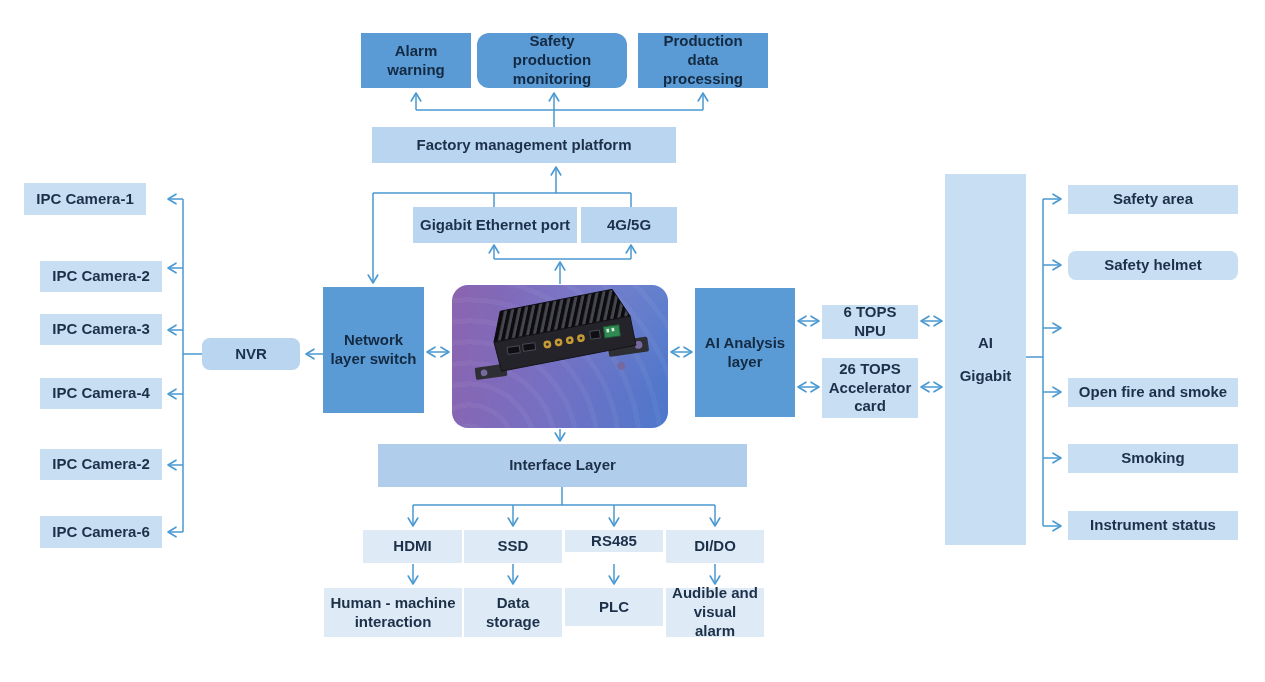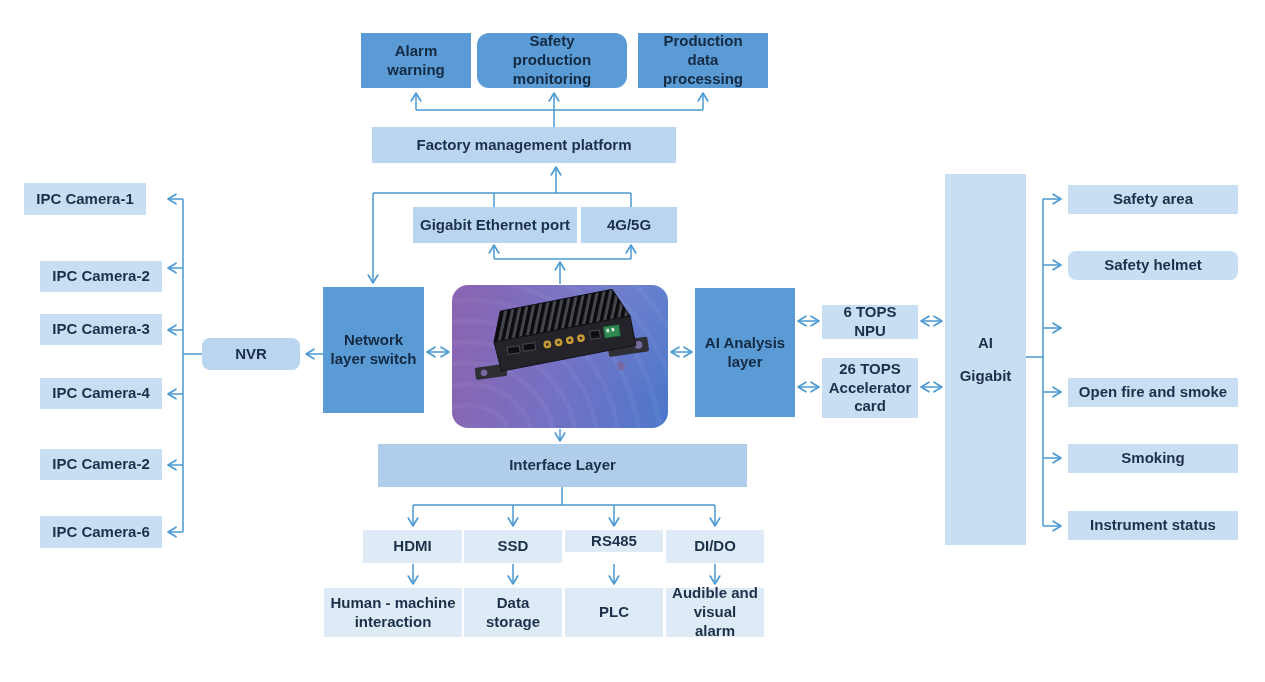--- a/index.html
+++ b/index.html
@@ -175,16 +175,16 @@
 
   <div class="box b-int" style="left:378px;top:444px;width:369px;height:43px;">Interface Layer</div>
 
   <div class="box b-lightest" style="left:363px;top:530px;width:99px;height:33px;">HDMI</div>
   <div class="box b-lightest" style="left:464px;top:530px;width:98px;height:33px;">SSD</div>
   <div class="box b-lightest" style="left:565px;top:530px;width:98px;height:22px;">RS485</div>
   <div class="box b-lightest" style="left:666px;top:530px;width:98px;height:33px;">DI/DO</div>
 
   <div class="box b-lightest" style="left:324px;top:588px;width:138px;height:49px;">Human - machine interaction</div>
   <div class="box b-lightest" style="left:464px;top:588px;width:98px;height:49px;">Data storage</div>
-  <div class="box b-lightest" style="left:565px;top:588px;width:98px;height:49px;">PLC</div>
+  <div class="box b-lightest" style="left:565px;top:588px;width:98px;height:38px;">PLC</div>
   <div class="box b-lightest" style="left:666px;top:588px;width:98px;height:49px;">Audible and visual alarm</div>
 
 </div>
 
 </body></html>

